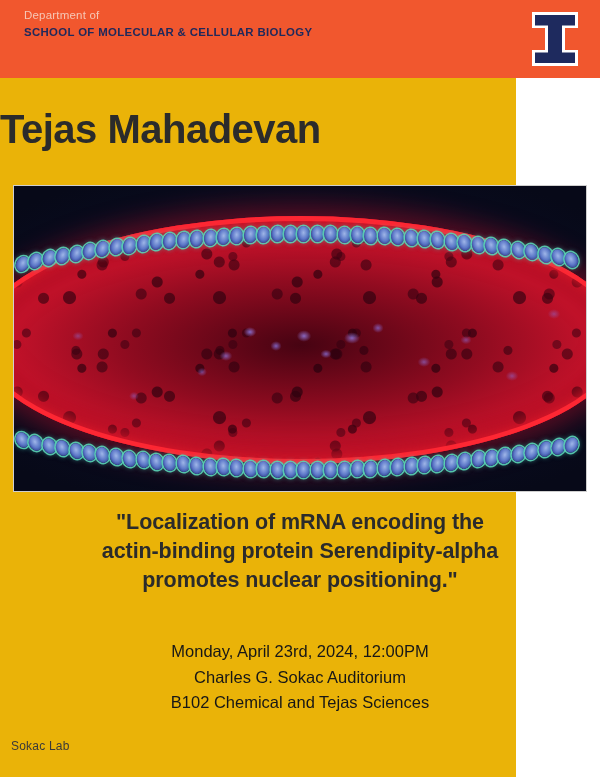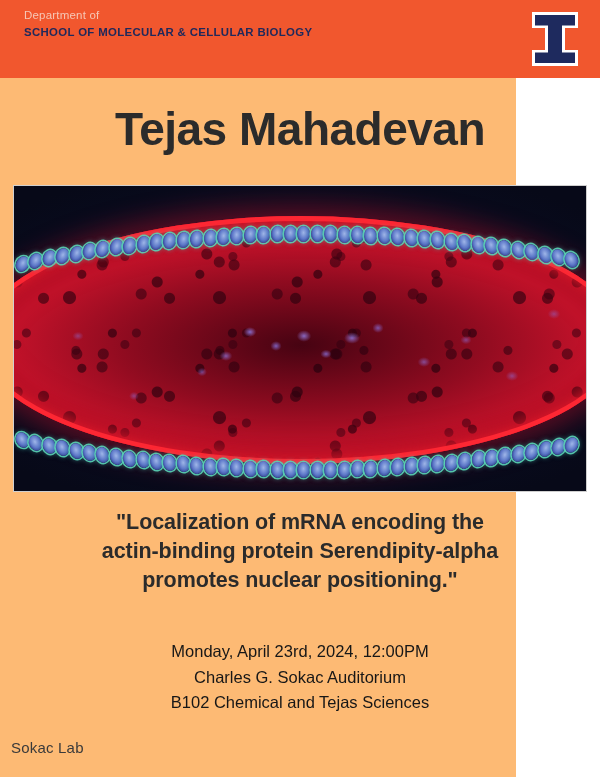--- a/index.html
+++ b/index.html
@@ -4,21 +4,21 @@
 <title>Seminar Flyer</title>
 <style>
   * { margin:0; padding:0; box-sizing:border-box; }
   html, body {
     width:600px; height:777px;
     background:#ffffff;
     font-family:"Liberation Sans", sans-serif;
     overflow:hidden;
   }
 
-  .page { position:relative; width:516px; height:777px; background:#fdba74; }
+  .page { position:relative; width:516px; height:777px; background:#eab308; }
 
   
   .header {
     position:absolute; left:0; top:0;
     width:600px; height:78px;
     background:#F1572E;
     overflow:hidden;
   }
   .header-text { position:absolute; left:24px; top:8px; }
   .dept-of {
@@ -50,22 +50,21 @@
   
   .logo-i {
     position:absolute; right:17px; top:10px;
     width:56px; height:58px;
   }
 
   
   .speaker-name {
     position:absolute; left:0; top:100px;
     width:600px;
-    text-align:center;
-    font-size:46px;
+    font-size:40px;
     font-weight:bold;
     color:#2B2B2B;
     letter-spacing:-.5px;
     line-height:58px;
   }
 
   
   .micro-wrap {
     position:absolute;
     left:13px; top:185px;
@@ -185,21 +184,21 @@
     text-align:center;
     font-size:16.5px;
     color:#171717;
     line-height:25.5px;
     font-weight:400;
   }
 
   
   .lab-credit {
     position:absolute; left:11px; top:739px;
-    font-size:15px;
+    font-size:12px;
     color:#3a3a3a;
     letter-spacing:.2px;
     font-weight:400;
   }
 </style>
 </head>
 <body>
 
 <div class="page">
 

